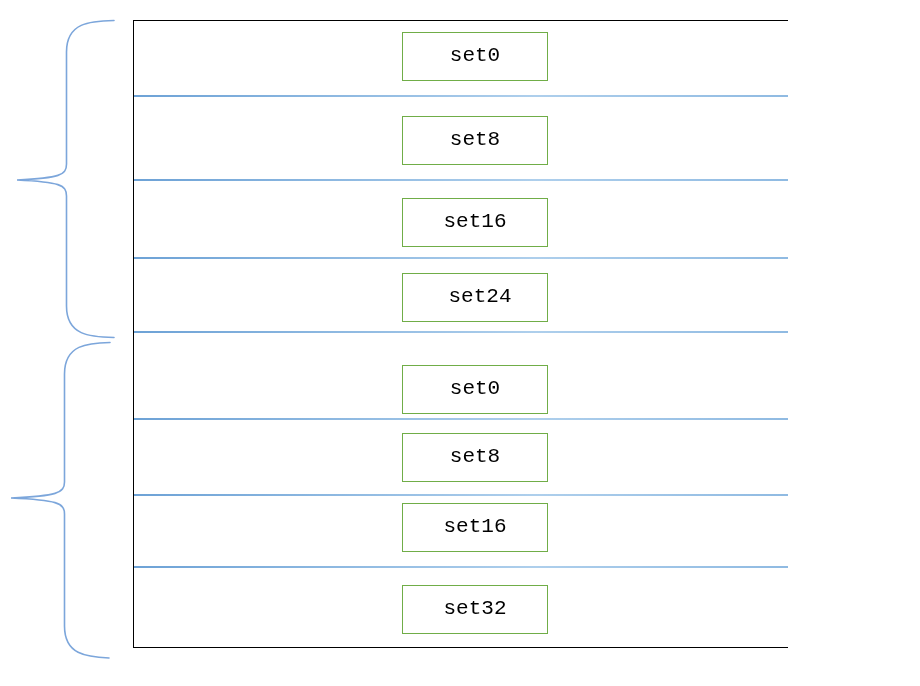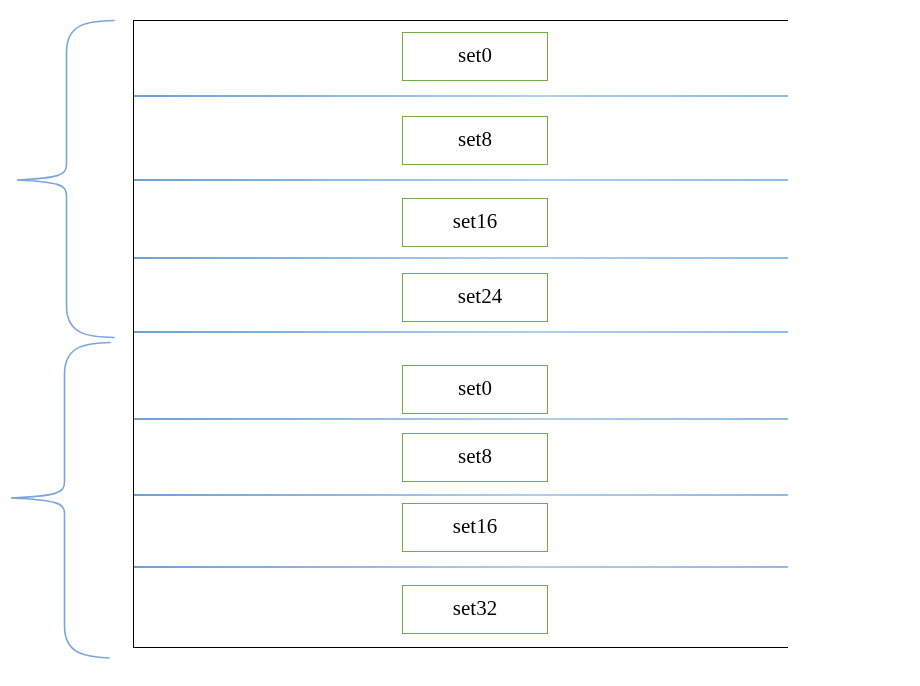--- a/index.html
+++ b/index.html
@@ -1,21 +1,21 @@
 <!DOCTYPE html>
 <html style="--bg: #FFFFFF; --container-border: #000000; --box-border: #70AD47; --row-separator: #7EA6D9; --brace: #7CA6DB; --label-text: #000000;"><head>
 <meta charset="utf-8">
 <style>
   html, body { margin: 0; padding: 0; background: #ffffff; }
   .canvas {
     position: relative;
     width: 788px;
     height: 686px;
     background: var(--bg, #ffffff);
-    font-family: Liberation Serif, serif;
+    font-family: Liberation Mono, monospace;
     overflow: hidden;
   }
   .braces-svg {
     position: absolute;
     left: 0; top: 0;
     width: 133px; height: 686px;
   }
   .container {
     position: absolute;
     left: 133px; top: 20px;

